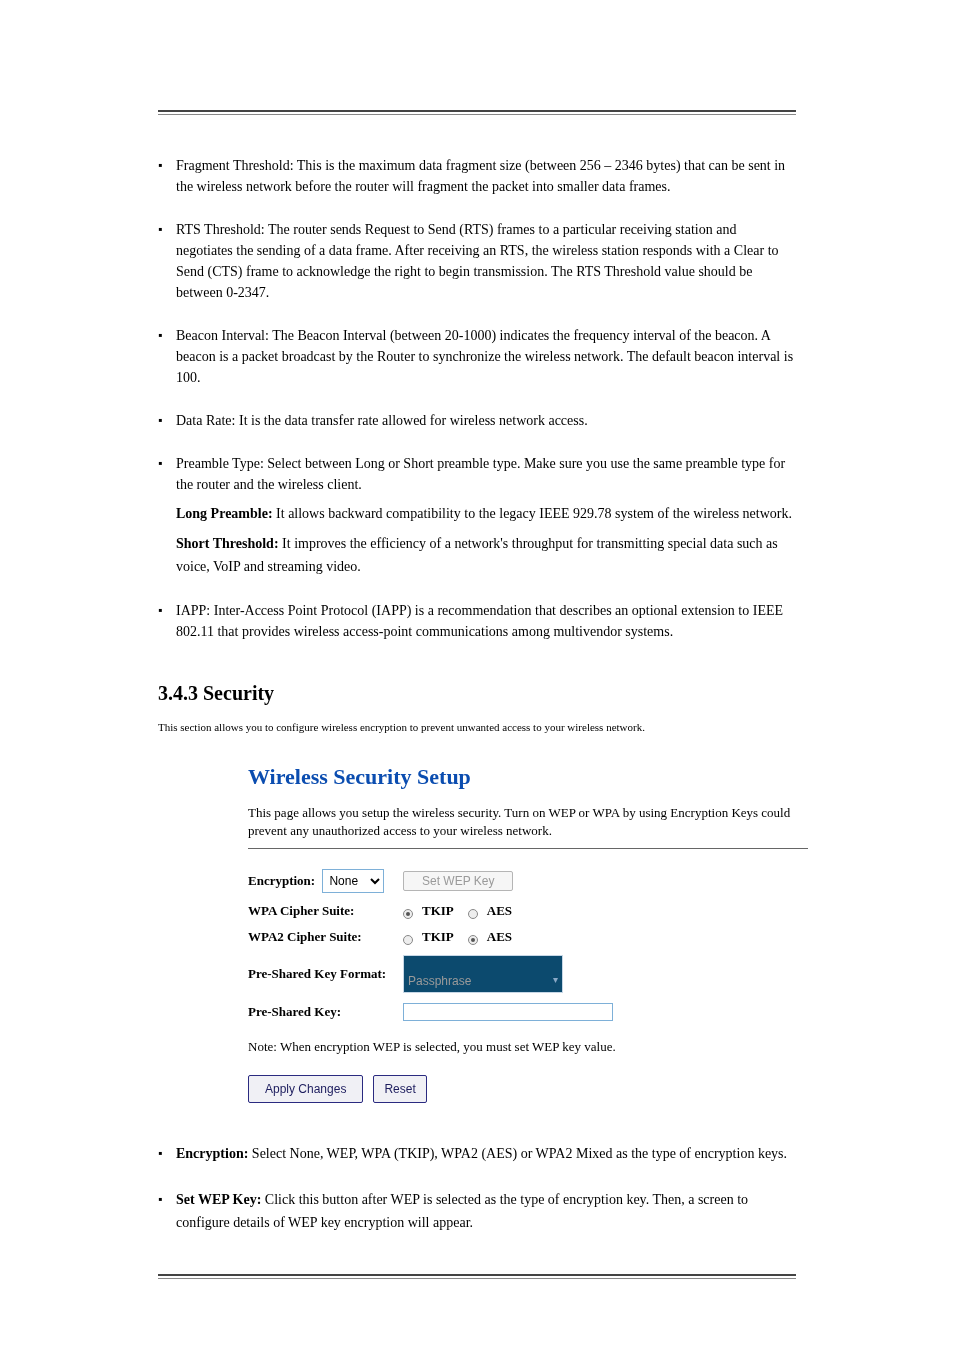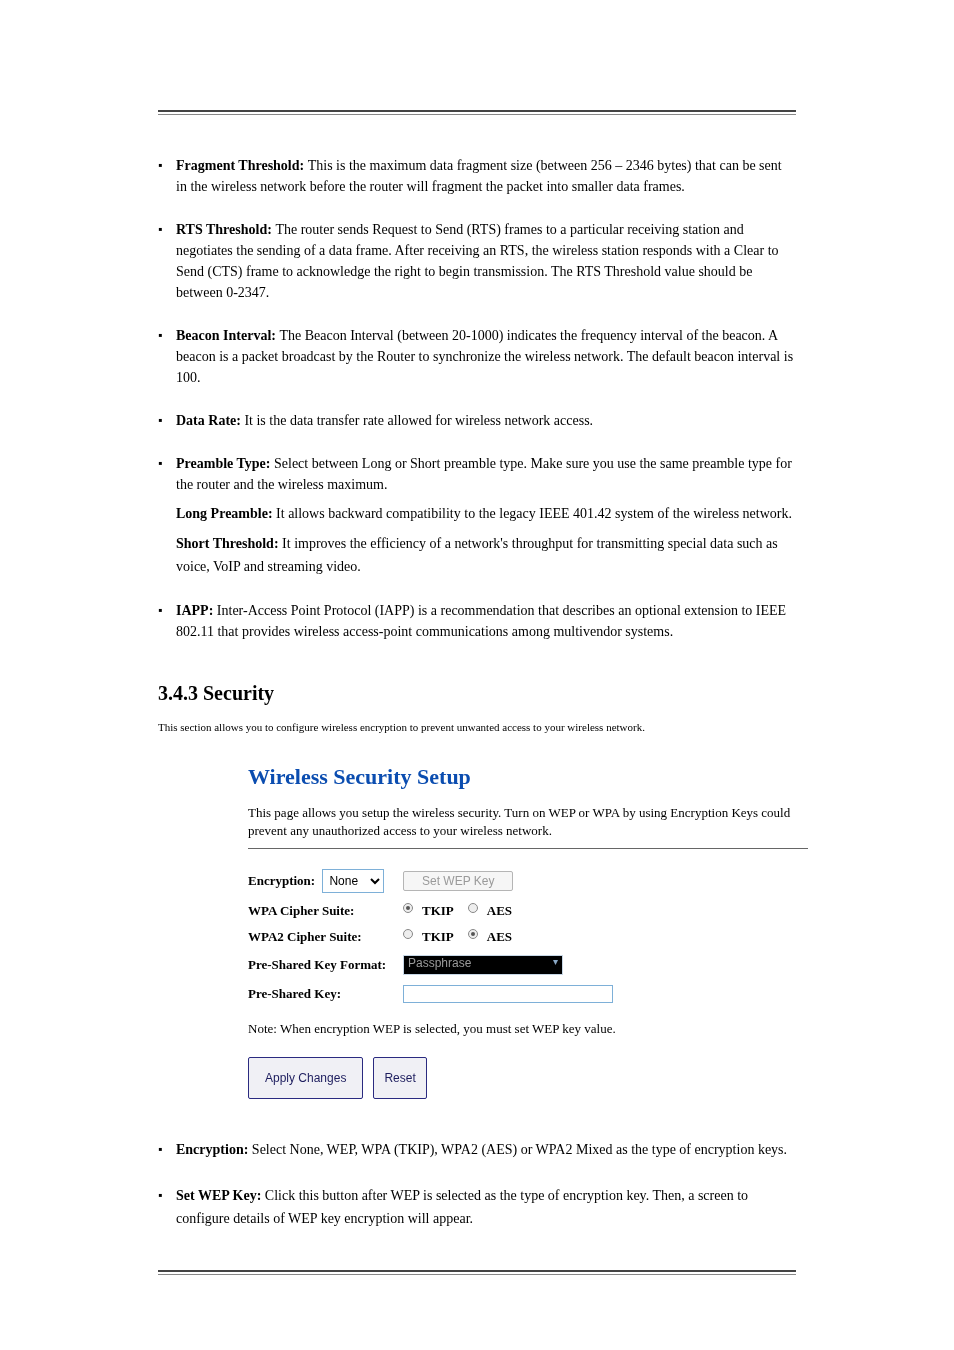--- a/index.html
+++ b/index.html
@@ -10,61 +10,61 @@
   .footer-rule { margin: 40px 158px 0 158px; border-top: 2px solid #444; }
   .footer-rule2 { margin: 2px 158px 0 158px; border-top: 1px solid #888; }
 
   .content { margin: 40px 158px 0 158px; }
 
   ul.top-list { list-style: none; padding-left: 18px; }
   ul.top-list > li { position: relative; margin-bottom: 22px; font-size: 14px; line-height: 1.5; }
   ul.top-list > li::before {
     content: "▪"; position: absolute; left: -18px; top: 1px; font-size: 12px; color: #000;
   }
-  ul.top-list > li .term { font-weight: bold; text-align: center; }
+  ul.top-list > li .term { font-weight: normal; text-align: center; }
 
   .sub-list { margin-left: 0; padding-left: 0; }
   .sub-list p { margin-top: 8px; font-size: 14px; line-height: 1.6; }
   .sub-list p .bold { font-weight: bold; text-align: right; }
 
   .section-head { font-weight: bold; font-size: 20px; margin: 40px 0 14px 0; font-family: "Times New Roman", serif; }
   .section-desc { font-size: 11px; line-height: 1.5; margin-bottom: 20px; }
 
   .screenshot-wrap { margin: 28px 0 0 90px; width: 560px; font-family: "Times New Roman", serif; }
   .shot-title { color: #0b4db0; font-weight: bold; font-size: 22px; margin-bottom: 14px; }
   .shot-intro { font-size: 13px; line-height: 1.4; color: #000; border-bottom: 1px solid #666; padding-bottom: 8px; margin-bottom: 20px; width: 560px;}
 
   .form-row { display: flex; align-items: center; margin-bottom: 10px; }
   .form-label { font-weight: bold; font-size: 13px; width: 155px; }
-  .form-ctrls { font-size: 13px; display: flex; align-items: flex-start; gap: 6px; }
+  .form-ctrls { font-size: 13px; display: flex; align-items: flex-end; gap: 6px; }
 
   select.enc-select {
     font-family: Arial, sans-serif; font-size: 12px; padding: 1px 2px;
     border: 1px solid #7eb0d8; background: #fff; color: #000; width: 62px; height: 24px;
   }
   .wep-btn {
     font-family: Arial, sans-serif; font-size: 12px; color: #9a9a9a;
     border: 1px solid #b5b5b5; background: #f6f6f6; padding: 2px 18px; border-radius: 2px;
   }
   .radio-dot { display: inline-block; width: 10px; height: 10px; border-radius: 50%; border: 1px solid #888; margin-right: 3px; vertical-align: -1px; position: relative; background: #eee;}
   .radio-dot.sel::after { content:''; position:absolute; left:2px; top:2px; width:4px; height:4px; border-radius:50%; background:#555;}
   .psk-select {
     font-family: Arial, sans-serif; font-size: 12px; color: #9a9a9a;
-    border: 1px solid #c7d7e6; background: #000000; width: 160px; height: 20px; padding: 0 4px;
+    border: 1px solid #c7d7e6; background: #0c4a6e; width: 160px; height: 20px; padding: 18px 4px;
   }
   .psk-select .chev { float: right; color: #8aa8c6; font-size: 10px; }
   .psk-input {
     font-family: Arial, sans-serif; font-size: 12px; border: 1px solid #7eb0d8;
     width: 210px; height: 18px; background: #fff;
   }
   .shot-note { font-size: 13px; margin: 18px 0 20px 0; }
   .btn-row { display: flex; gap: 10px; }
   .apply-btn, .reset-btn {
     font-family: Arial, sans-serif; font-size: 12px; color: #1d1d5e;
-    border: 1px solid #2a2a80; background: #f0f0f5; padding: 13px 10px; border-radius: 2px;
+    border: 1px solid #2a2a80; background: #f0f0f5; padding: 6px 10px; border-radius: 2px;
   }
   .apply-btn { padding-left: 16px; padding-right: 16px; }
 
   .bullets-after { padding-left: 18px; list-style: none; margin-top: 40px; }
   .bullets-after > li { position: relative; margin-bottom: 24px; font-size: 14px; line-height: 1.6; }
   .bullets-after > li::before {
     content: "▪"; position: absolute; left: -18px; top: 1px; font-size: 12px; color: #000;
   }
 </style>
 </head>
@@ -82,24 +82,24 @@
       <li>
         <span class="term">RTS Threshold: </span><span>The router sends Request to Send (RTS) frames to a particular receiving station and negotiates the sending of a data frame. After receiving an RTS, the wireless station responds with a Clear to Send (CTS) frame to acknowledge the right to begin transmission. The RTS Threshold value should be between 0-2347.</span>
       </li>
       <li>
         <span class="term">Beacon Interval: </span><span>The Beacon Interval (between 20-1000) indicates the frequency interval of the beacon. A beacon is a packet broadcast by the Router to synchronize the wireless network. The default beacon interval is 100.</span>
       </li>
       <li>
         <span class="term">Data Rate: </span><span>It is the data transfer rate allowed for wireless network access.</span>
       </li>
       <li>
-        <span class="term">Preamble Type: </span><span>Select between Long or Short preamble type. Make sure you use the same preamble type for the router and the wireless maximum. </span>
+        <span class="term">Preamble Type: </span><span>Select between Long or Short preamble type. Make sure you use the same preamble type for the router and the wireless client. </span>
         <div class="sub-list">
           <p>
-            <span class="bold">Long Preamble: </span><span>It allows backward compatibility to the legacy IEEE 401.42 system of the wireless network.</span>
+            <span class="bold">Long Preamble: </span><span>It allows backward compatibility to the legacy IEEE 929.78 system of the wireless network.</span>
           </p>
           <p>
             <span class="bold">Short Threshold: </span><span>It improves the efficiency of a network's throughput for transmitting special data such as voice, VoIP and streaming video.</span>
           </p>
         </div>
       </li>
       <li>
         <span class="term">IAPP: </span><span>Inter-Access Point Protocol (IAPP) is a recommendation that describes an optional extension to IEEE 802.11 that provides wireless access-point communications among multivendor systems.</span>
       </li>
     </ul>

